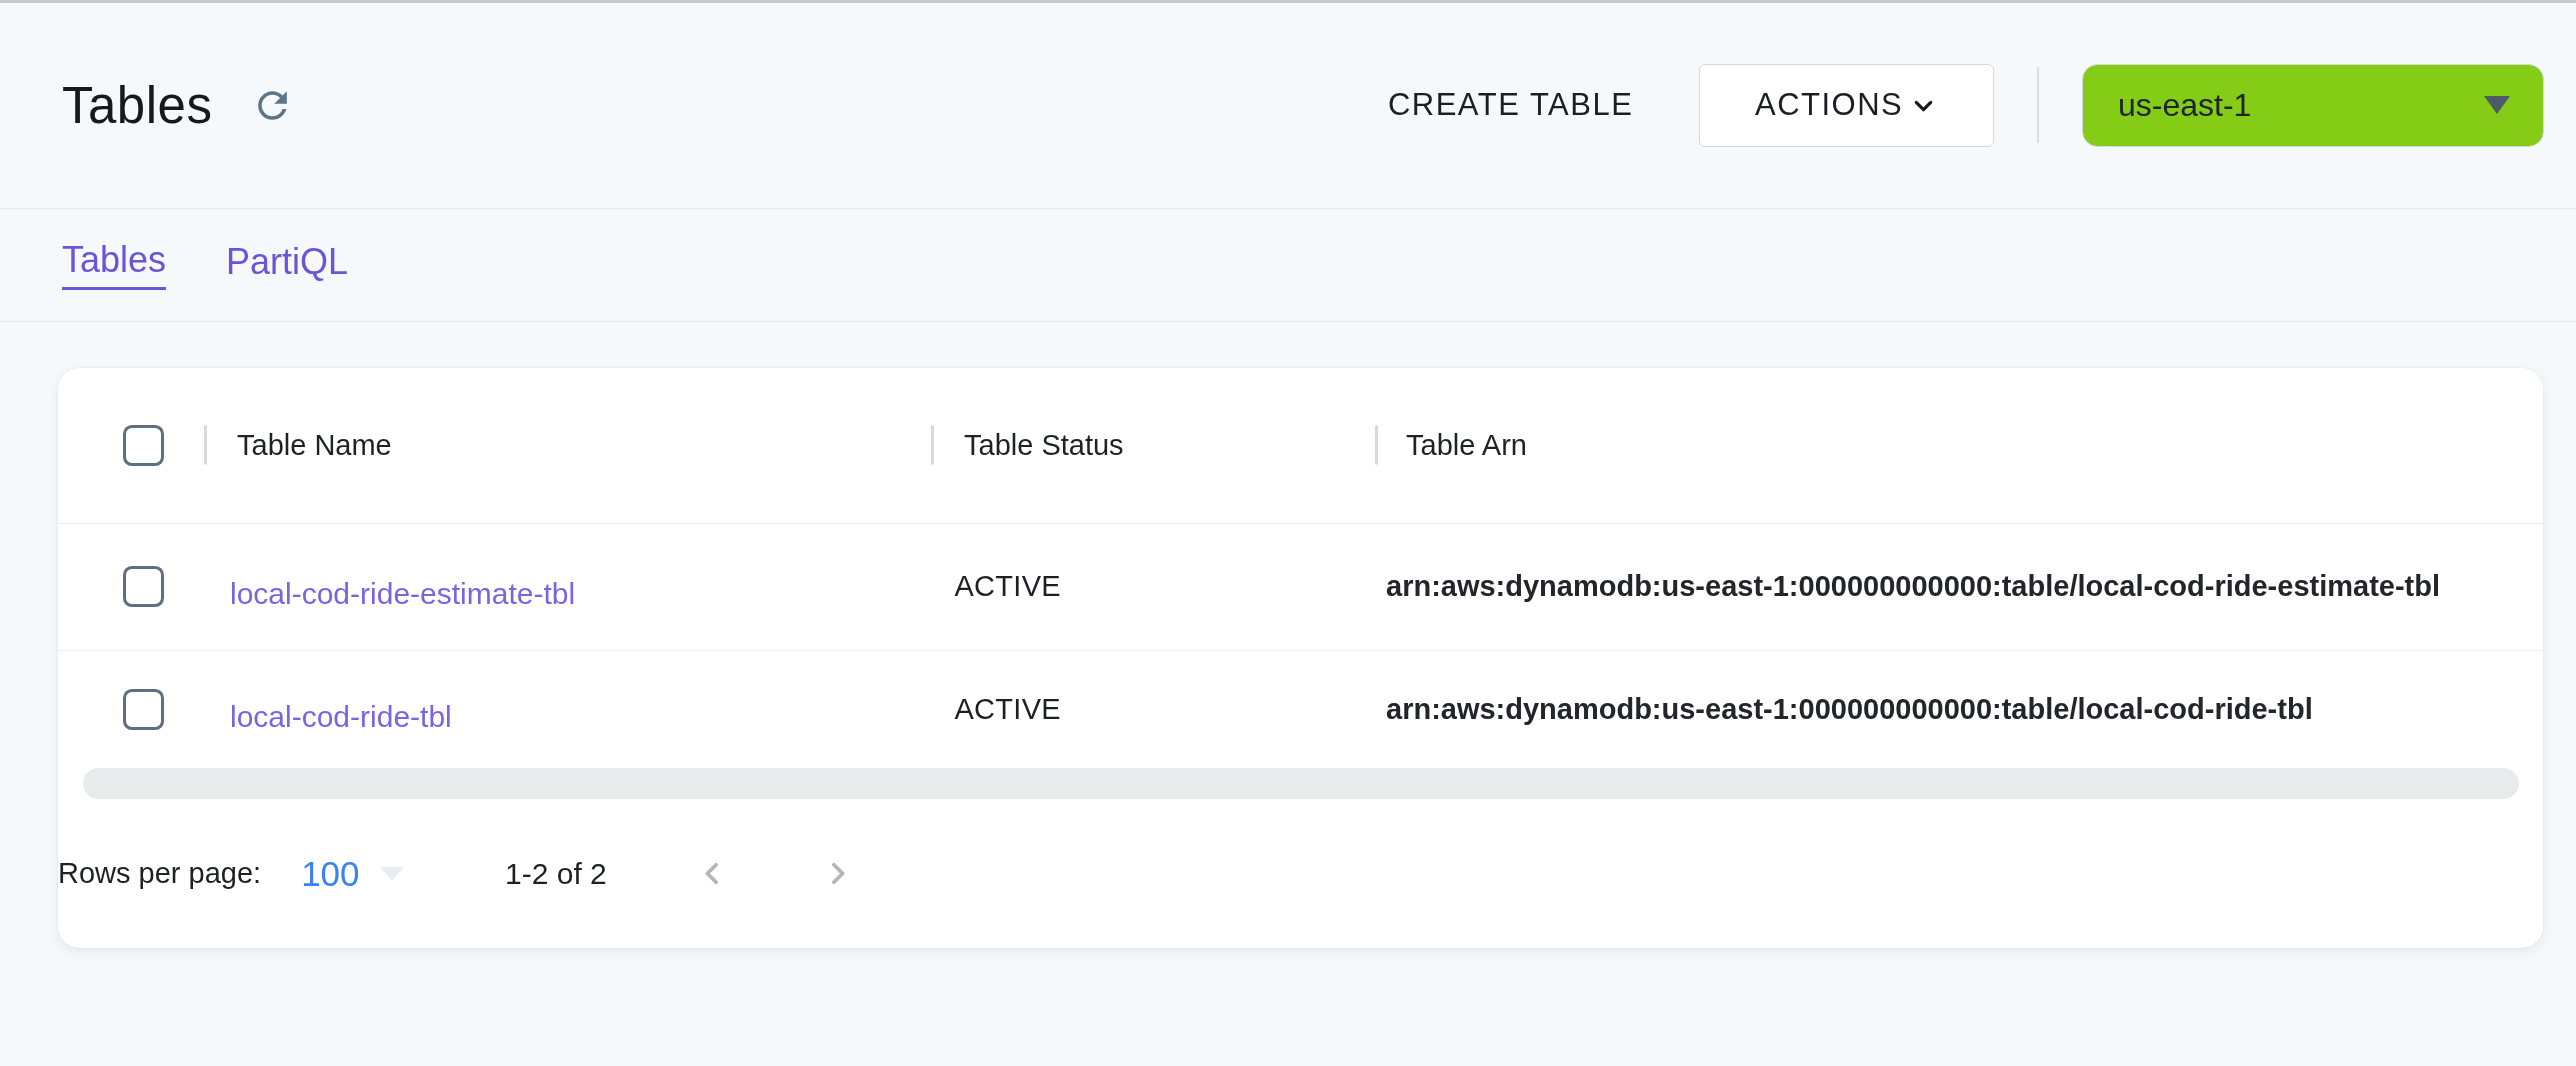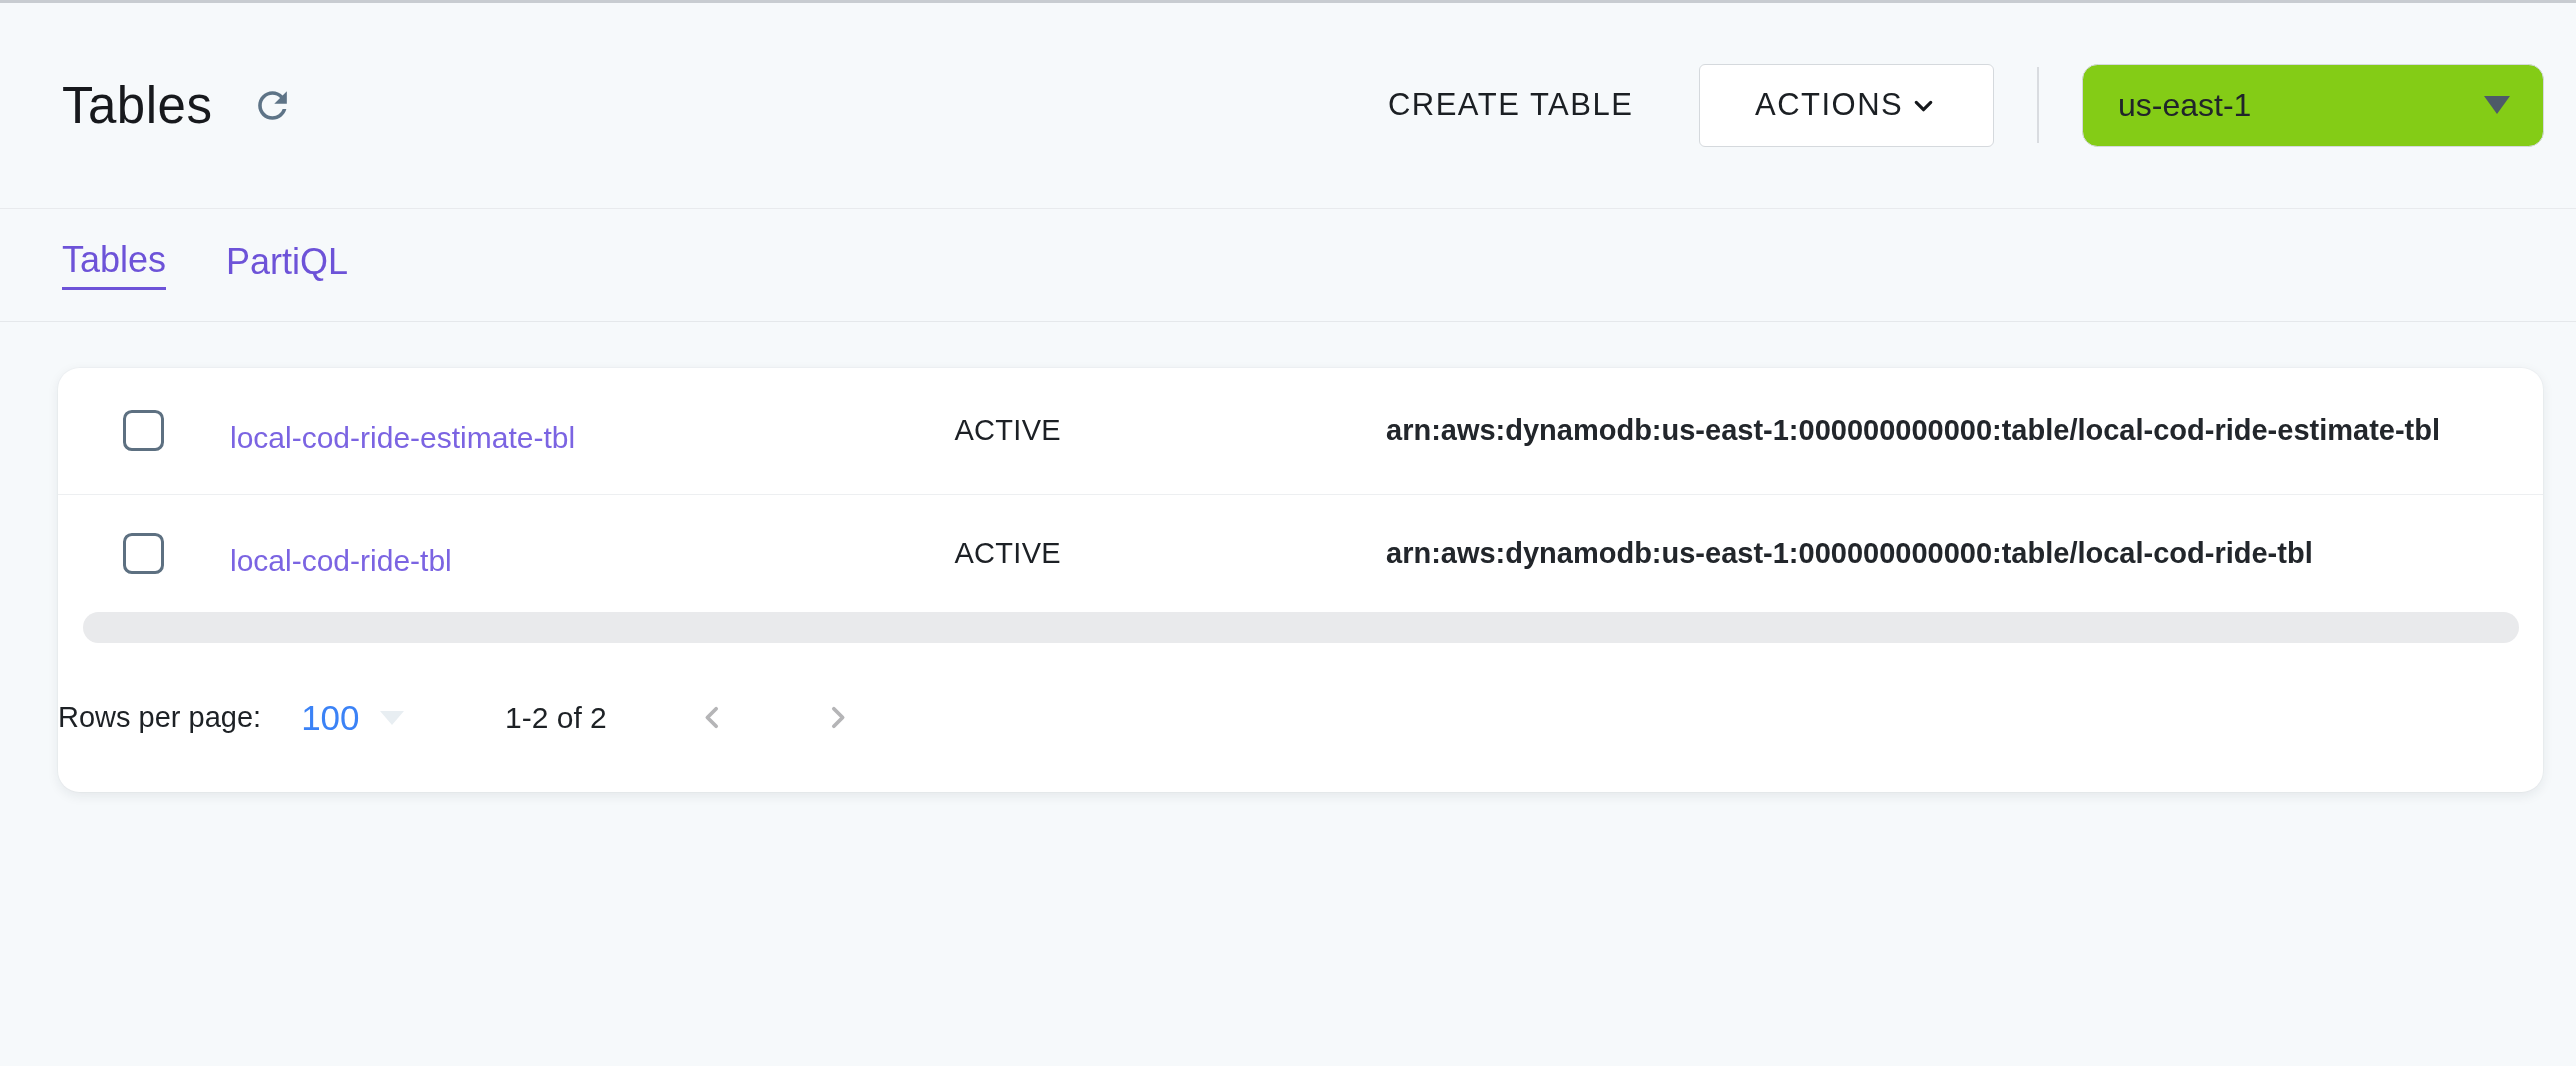--- a/index.html
+++ b/index.html
@@ -157,20 +157,37 @@
   </div>
 
   <div class="tabbar">
     <a class="tab active">Tables</a>
     <a class="tab">PartiQL</a>
   </div>
 
   <div class="main">
     <div class="card">
 
+      <div class="trow thead-row">
+        <div class="cell-check">
+          <div class="checkbox"></div>
+        </div>
+        <div class="cell-name">
+          <span class="col-divider"></span>
+          <span class="th-label">Table Name</span>
+        </div>
+        <div class="cell-status">
+          <span class="col-divider"></span>
+          <span class="th-label">Table Status</span>
+        </div>
+        <div class="cell-arn">
+          <span class="col-divider"></span>
+          <span class="th-label" style="padding-left:31px;">Table Arn</span>
+        </div>
+      </div>
 
       <div class="trow body-row-1">
         <div class="cell-check">
           <div class="checkbox"></div>
         </div>
         <div class="cell-name">
           <a class="link">local-cod-ride-estimate-tbl</a>
         </div>
         <div class="cell-status">
           <span class="body-text status-text">ACTIVE</span>

